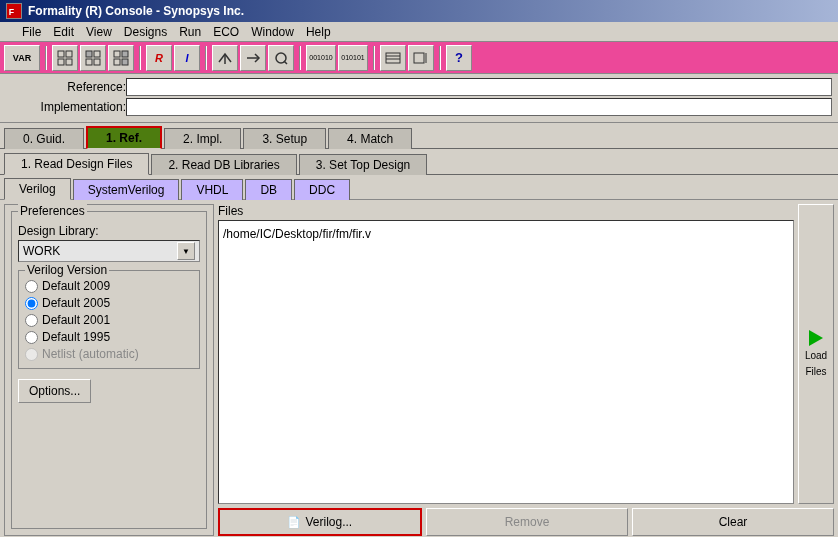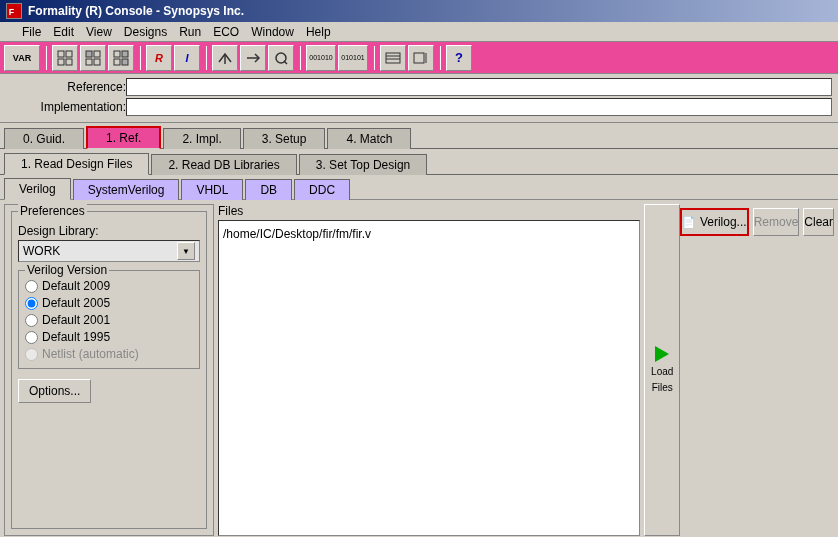--- a/index.html
+++ b/index.html
@@ -128,24 +128,24 @@
       background: #d4d0c8;
       border: 1px solid #666;
       border-bottom: none;
       margin-right: 2px;
       cursor: pointer;
       font-size: 12px;
       position: relative;
       bottom: -1px;
     }
     .main-tab.active {
-      background: #ec4899;
+      background: #4d7c0f;
       border: 2px solid #cc0000;
       border-bottom: none;
-      font-weight: normal;
+      font-weight: bold;
       z-index: 1;
     }
     .main-tab:not(.active) {
       background: #c0bdb5;
     }
 
     
     #sub-tabs {
       background: #d4d0c8;
       display: flex;
@@ -537,21 +537,21 @@
             <div class="radio-row" style="color:#888;">
               <input type="radio" name="version" disabled="" style="">
               <span style="color:#888;">Netlist (automatic)</span>
             </div>
           </div>
         </div>
         <button class="options-btn" style="margin-top:10px;">Options...</button>
       </div>
     </div>
 
-    <div style="flex:1; display:flex; flex-direction:row;">
+    <div style="flex:1; display:flex; flex-direction:column;">
       <div style="flex:1; display:flex; gap:4px;">
 
         <div id="right-panel" style="flex:1;">
           <div class="files-label">Files</div>
           <div class="files-box">
             <div class="file-entry">/home/IC/Desktop/fir/fm/fir.v</div>
           </div>
         </div>
 
         <div id="load-files-btn" style="display:flex; flex-direction:column; align-items:center; justify-content:center; width:36px; background:#d4d0c8; border:1px solid #888; border-top-color:#fff; border-left-color:#fff; cursor:pointer; gap:4px;">

